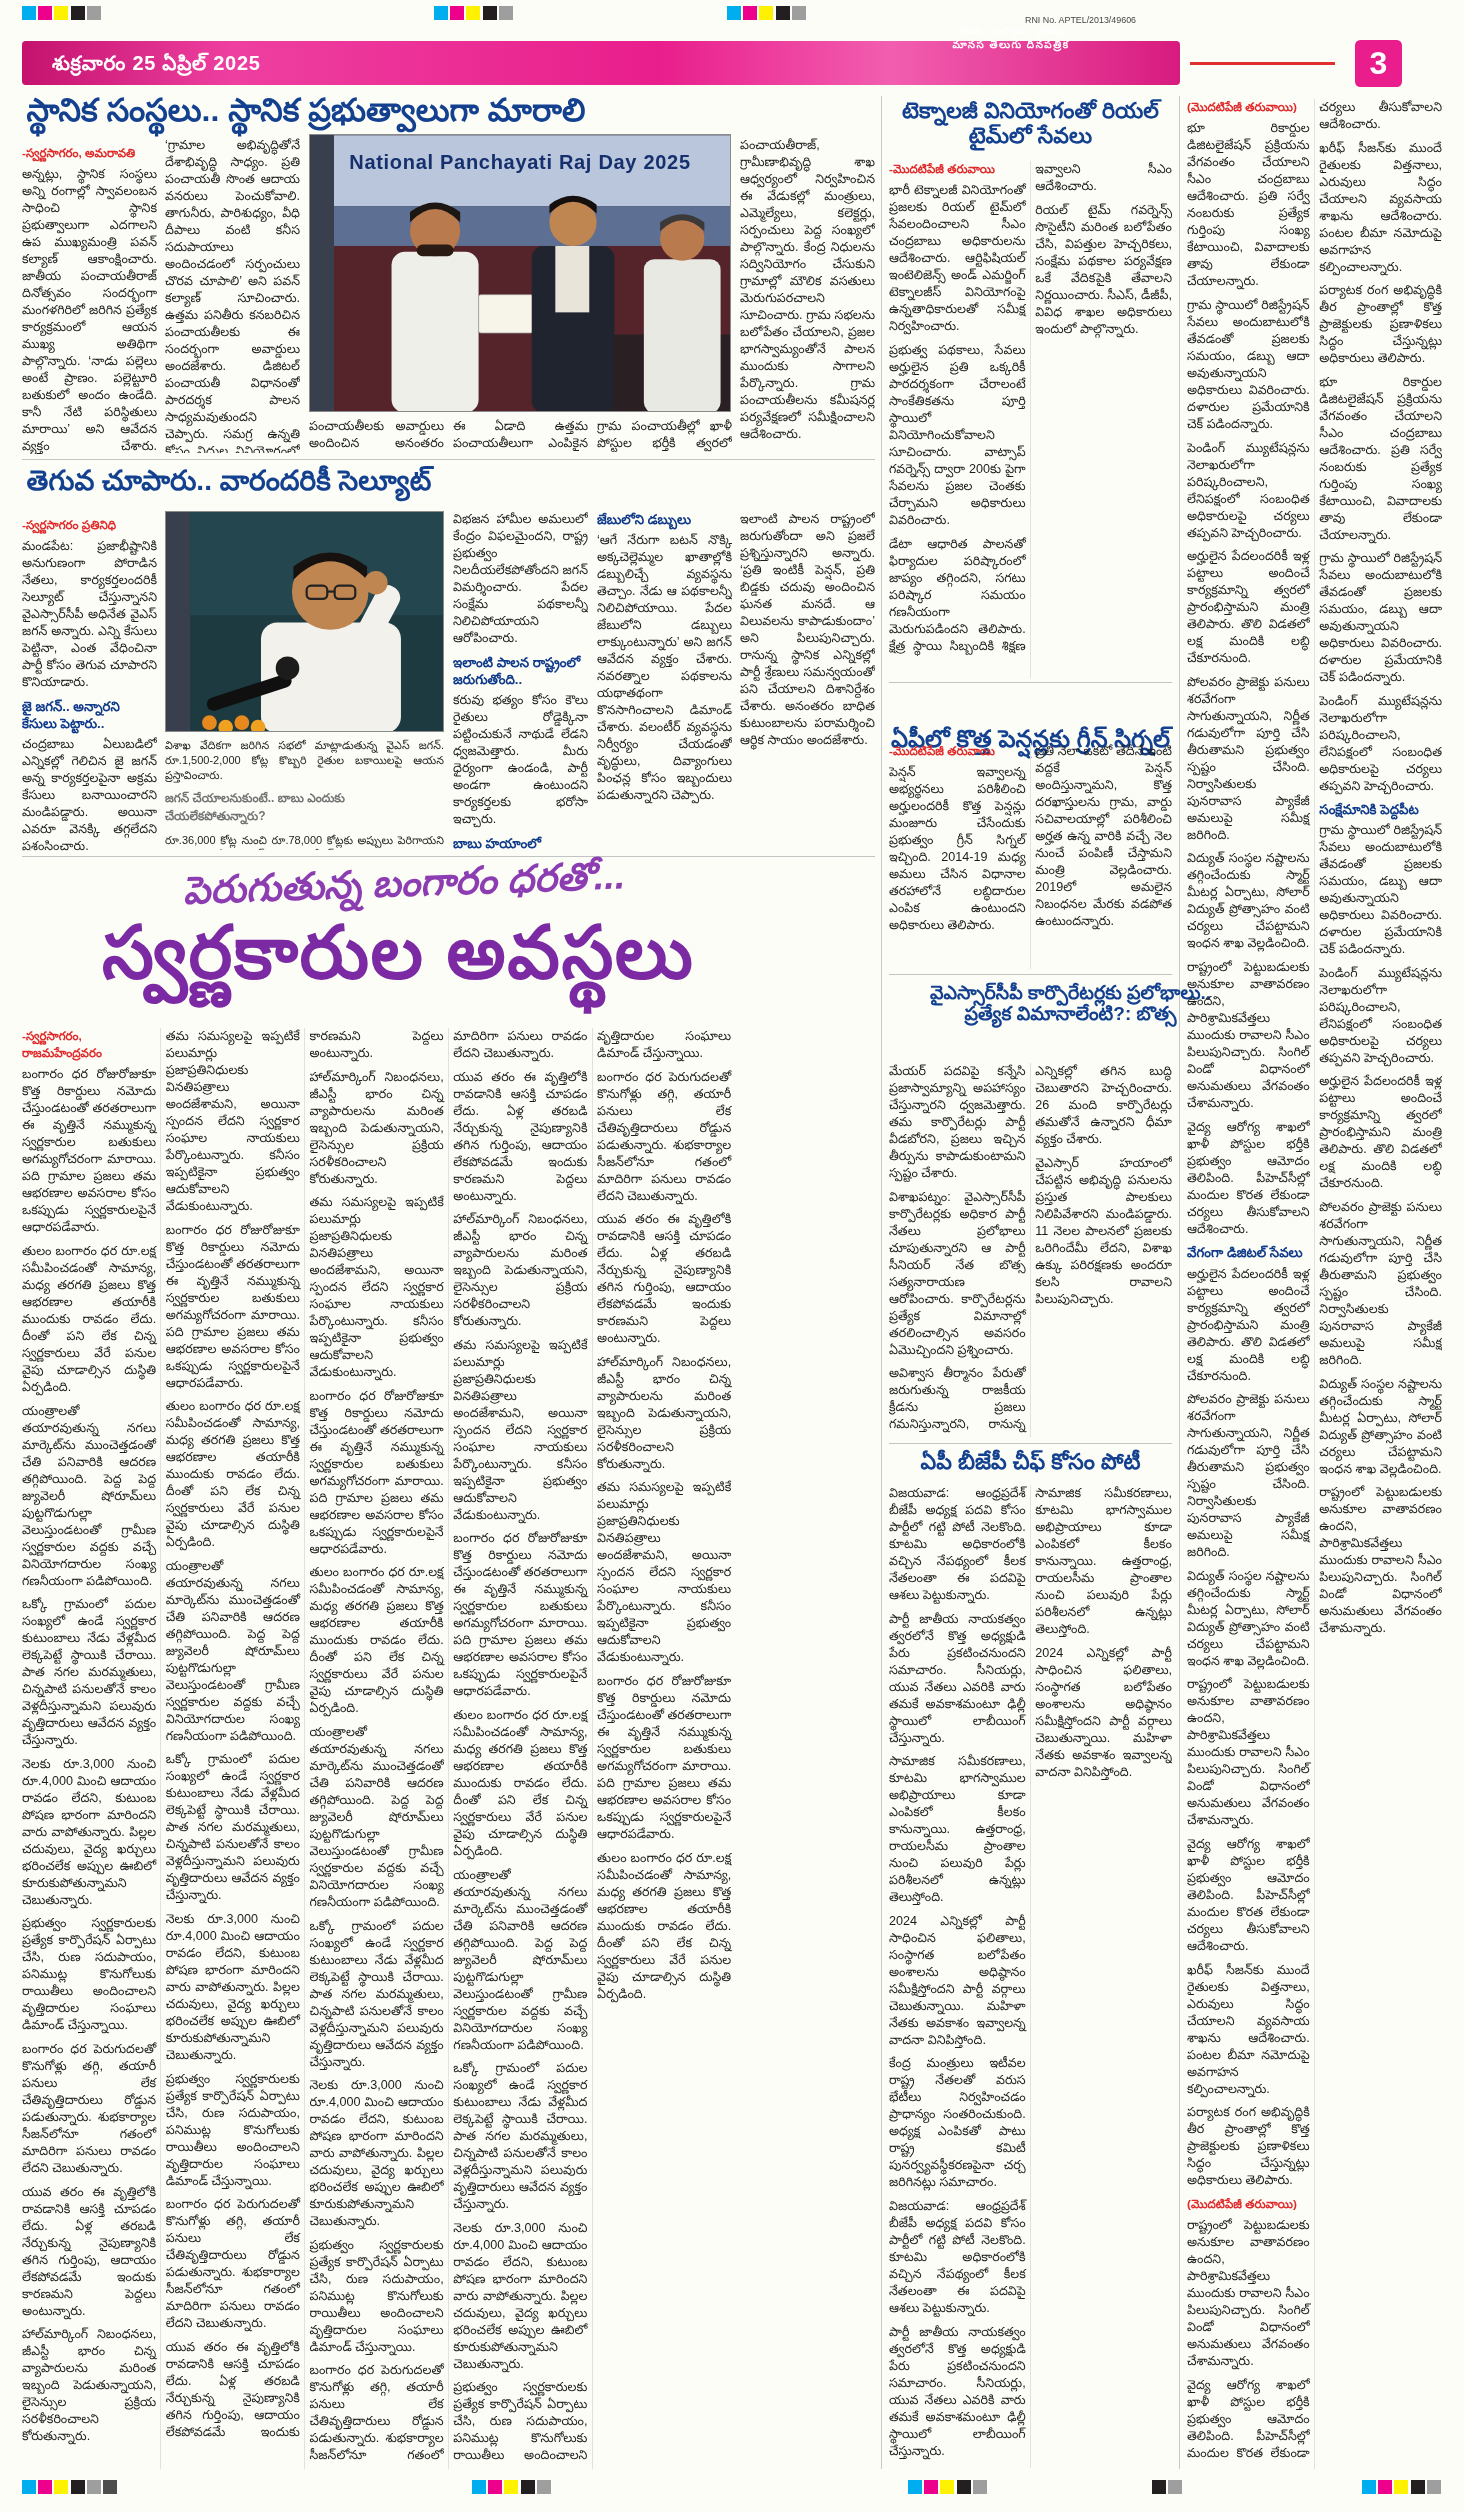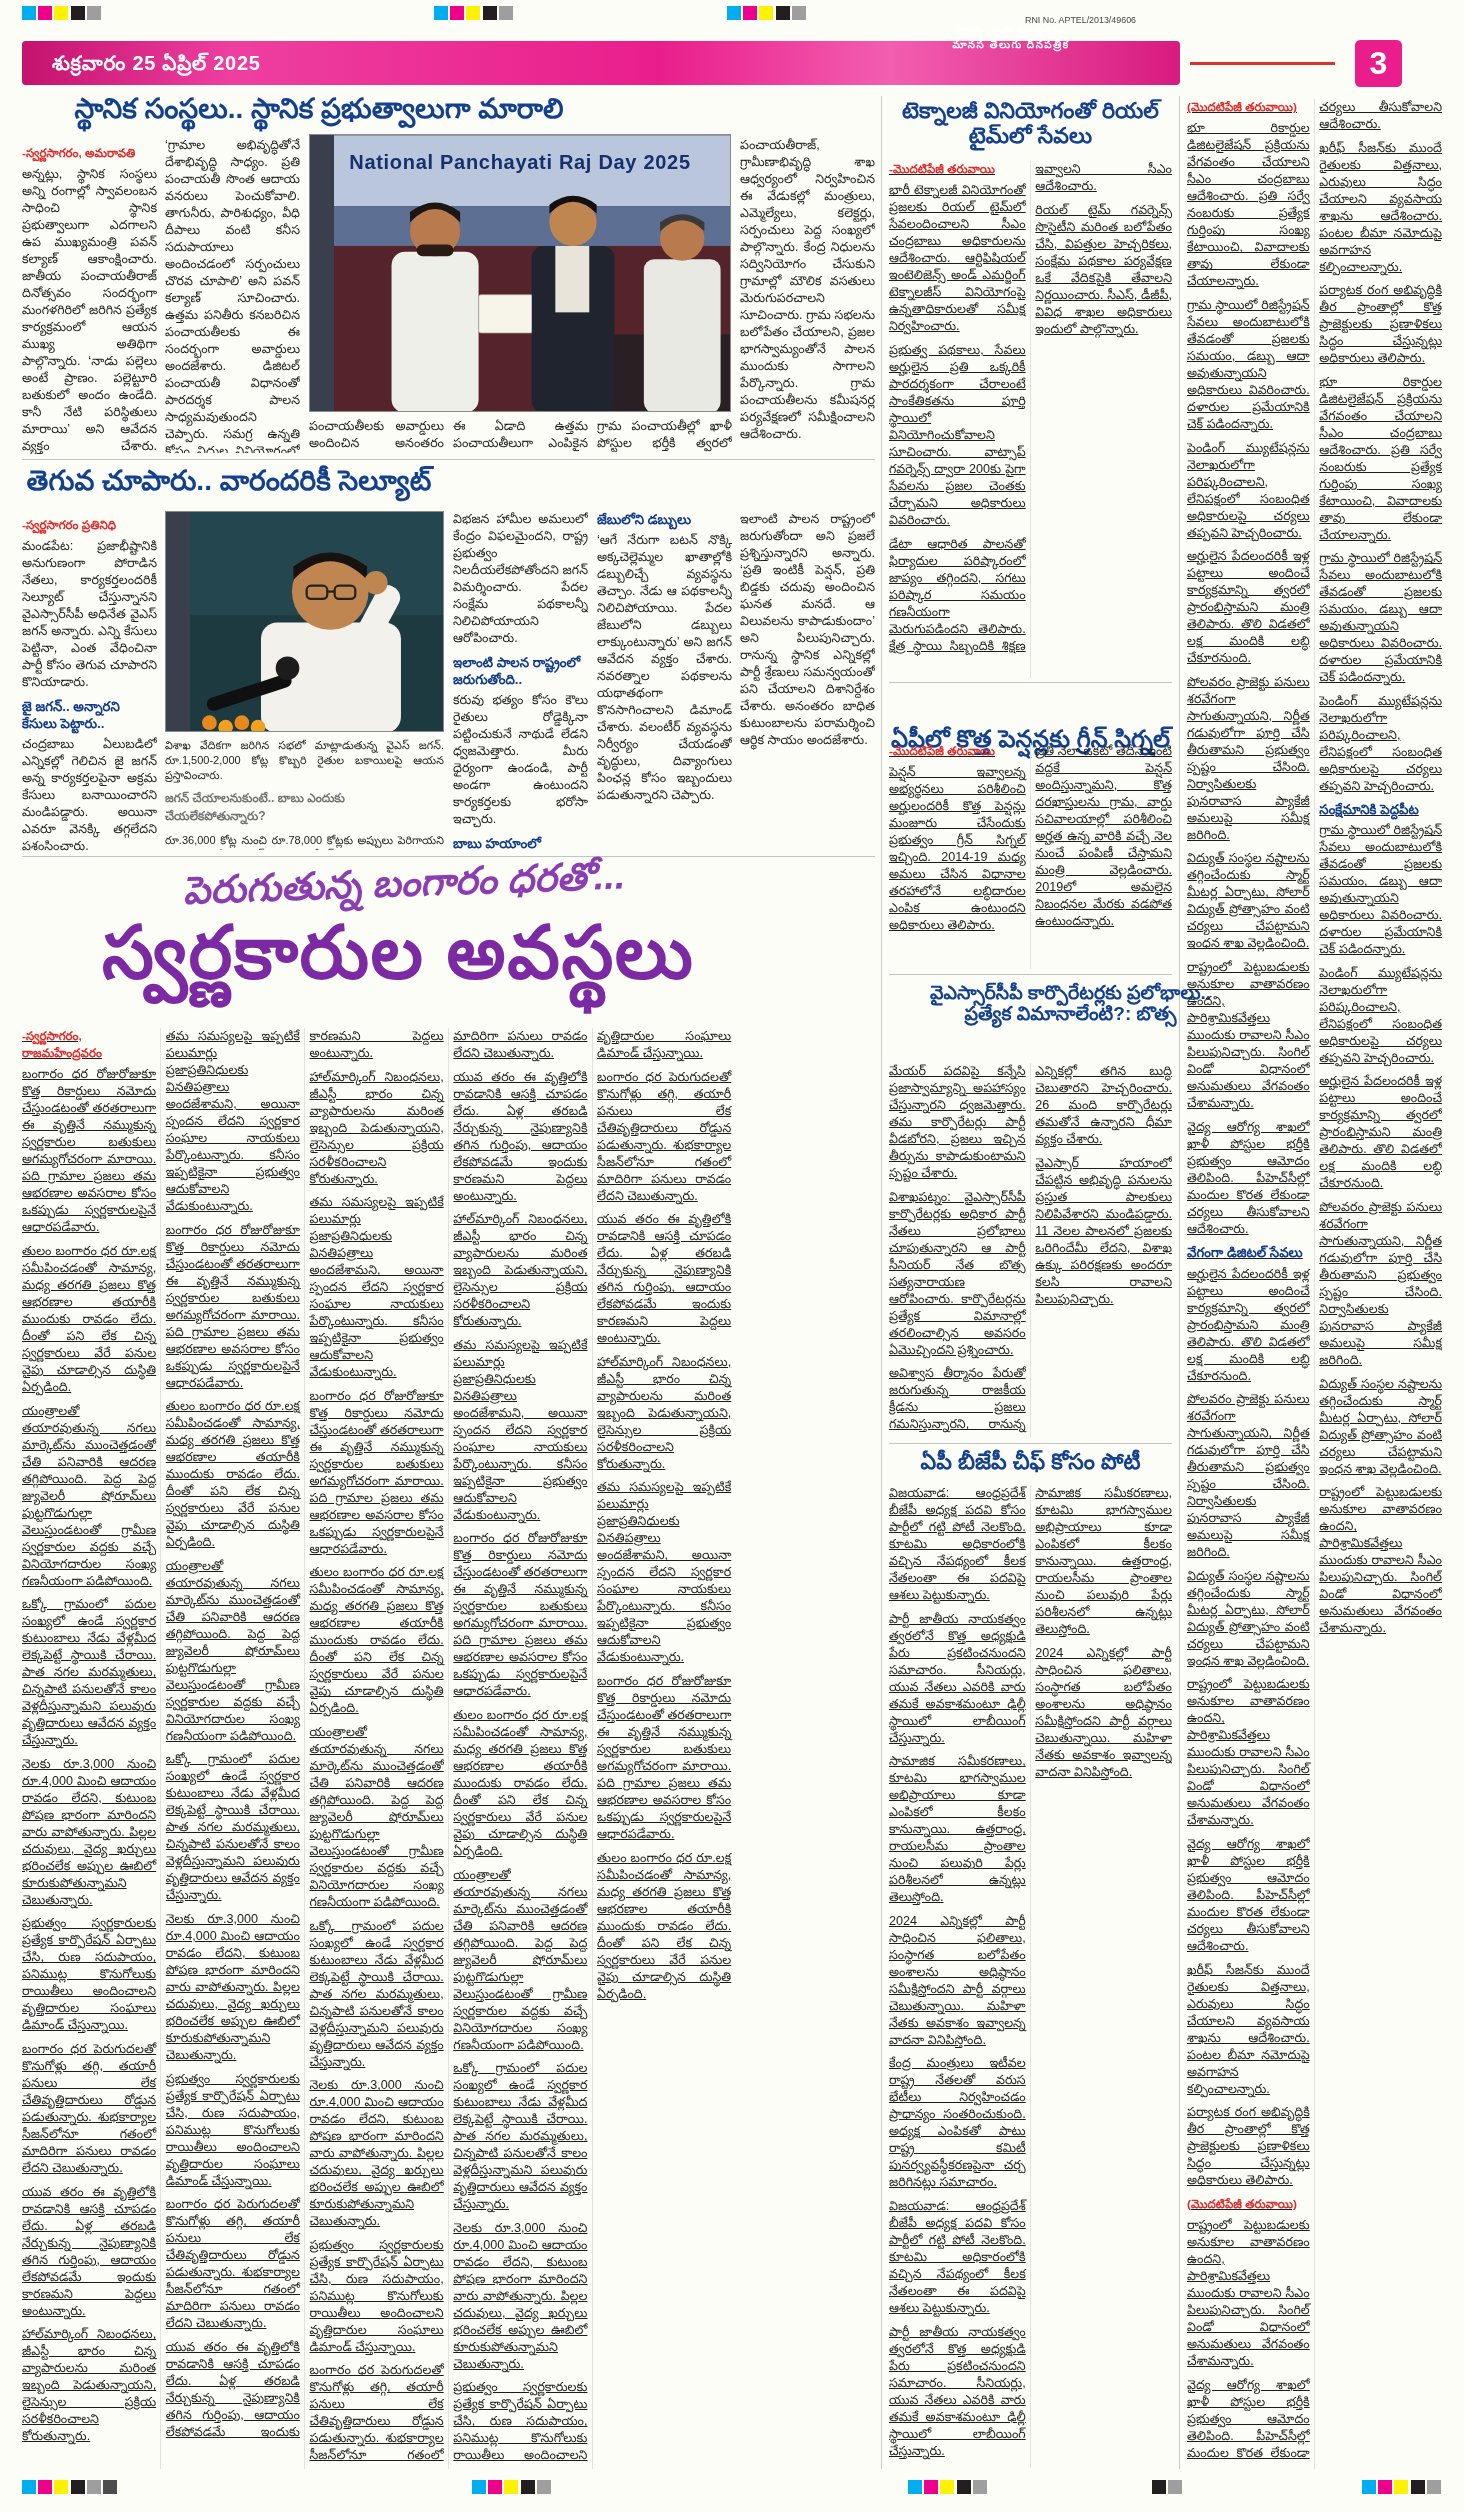--- a/index.html
+++ b/index.html
@@ -28,21 +28,21 @@
   .vr{position:absolute;width:0.7px;background:#c9c9c9;}
   .hr{position:absolute;height:0.7px;background:#c3c3c3;}
 
   
   .h-blue{position:absolute;color:#14418f;font-weight:bold;line-height:1.12;}
   .h-center{text-align:center;}
 
   
   .col{position:absolute;font-size:12.6px;line-height:17px;text-align:justify;color:#1c1c1c;overflow:hidden;}
   .col p{margin:0 0 6.6px;}
-  .multicol{column-gap:9.6px;column-rule:0.7px solid #e1e1de;column-fill:auto;text-decoration:underline;}
+  .multicol{column-gap:9.6px;column-rule:0.7px solid #e1e1de;column-fill:auto;}
   .cols2{column-count:2;}
   .cols6{column-count:6;}
   p.dl,p.marker{color:#e02b2b;font-weight:bold;font-size:11.8px;text-align:left;margin:0 0 4.4px;}
   p.subhead{color:#0f3a8a;font-weight:bold;font-size:13.3px;line-height:17px;text-align:left;margin:5.9px 0 4.4px;}
 
   
   .photo{position:absolute;overflow:hidden;border:0.7px solid #8a8a8a;background:#3a3f4e;padding-left:24px;}
   .photo svg{display:block;}
   .banner-text{position:absolute;top:16px;left:0;right:0;text-align:center;color:#16306e;
     font-size:20px;font-weight:bold;letter-spacing:0.7px;}
@@ -90,21 +90,21 @@
   <div class="masthead">
     <div class="tg-top">చదువు - సంస్కారం - చైతన్యం</div>
     <div class="tg-bot">మానస తెలుగు దినపత్రిక</div>
   </div>
   <div class="hdr-line"></div>
   <div class="pageno">3</div>
 
   <div class="vr" style="left:881px;top:96px;height:2373px;"></div>
   <div class="vr" style="left:1179px;top:96px;height:2373px;"></div>
 
-  <div class="h-blue" style="left:26.6px;top:93px;width:849px;font-size:28px;margin-left:48px;">స్థానిక సంస్థలు.. స్థానిక ప్రభుత్వాలుగా మారాలి</div>
+  <div class="h-blue" style="left:26.6px;top:93px;width:849px;font-size:32px;">స్థానిక సంస్థలు.. స్థానిక ప్రభుత్వాలుగా మారాలి</div>
 
   <div class="col" style="left:22px;top:145px;width:135px;height:309px;">
     <p class="dl">-స్వర్ణసాగరం, అమరావతి</p>
     <p>అన్నట్లు, స్థానిక సంస్థలు అన్ని రంగాల్లో స్వావలంబన సాధించి స్థానిక ప్రభుత్వాలుగా ఎదగాలని ఉప ముఖ్యమంత్రి పవన్ కల్యాణ్ ఆకాంక్షించారు. జాతీయ పంచాయతీరాజ్ దినోత్సవం సందర్భంగా మంగళగిరిలో జరిగిన ప్రత్యేక కార్యక్రమంలో ఆయన ముఖ్య అతిథిగా పాల్గొన్నారు. ‘నాడు పల్లెలు అంటే ప్రాణం. పల్లెట్టూరి బతుకులో అందం ఉండేది. కానీ నేటి పరిస్థితులు మారాయి’ అని ఆవేదన వ్యక్తం చేశారు. పంచాయతీలకు నిధులు, విధులు, సిబ్బంది బదలాయిస్తేనే గ్రామ స్వరాజ్యం సాకారమవుతుందన్నారు. శాలువా తీసుకోవద్దని తొలి 2 నెలల పాటు సర్పంచులకు సూచించారు.</p>
   </div>
   <div class="col" style="left:165px;top:137px;width:135px;height:316px;">
     <p>‘గ్రామాల అభివృద్ధితోనే దేశాభివృద్ధి సాధ్యం. ప్రతి పంచాయతీ సొంత ఆదాయ వనరులు పెంచుకోవాలి. తాగునీరు, పారిశుధ్యం, వీధి దీపాలు వంటి కనీస సదుపాయాలు అందించడంలో సర్పంచులు చొరవ చూపాలి’ అని పవన్ కల్యాణ్ సూచించారు. ఉత్తమ పనితీరు కనబరిచిన పంచాయతీలకు ఈ సందర్భంగా అవార్డులు అందజేశారు. డిజిటల్ పంచాయతీ విధానంతో పారదర్శక పాలన సాధ్యమవుతుందని చెప్పారు. సమగ్ర ఉన్నతి కోసం నిధుల వినియోగంలో జవాబుదారీతనం ఉండాలని పేర్కొన్నారు.</p>
   </div>
 
   <div class="photo" style="left:309px;top:134px;width:422px;height:278px;">

